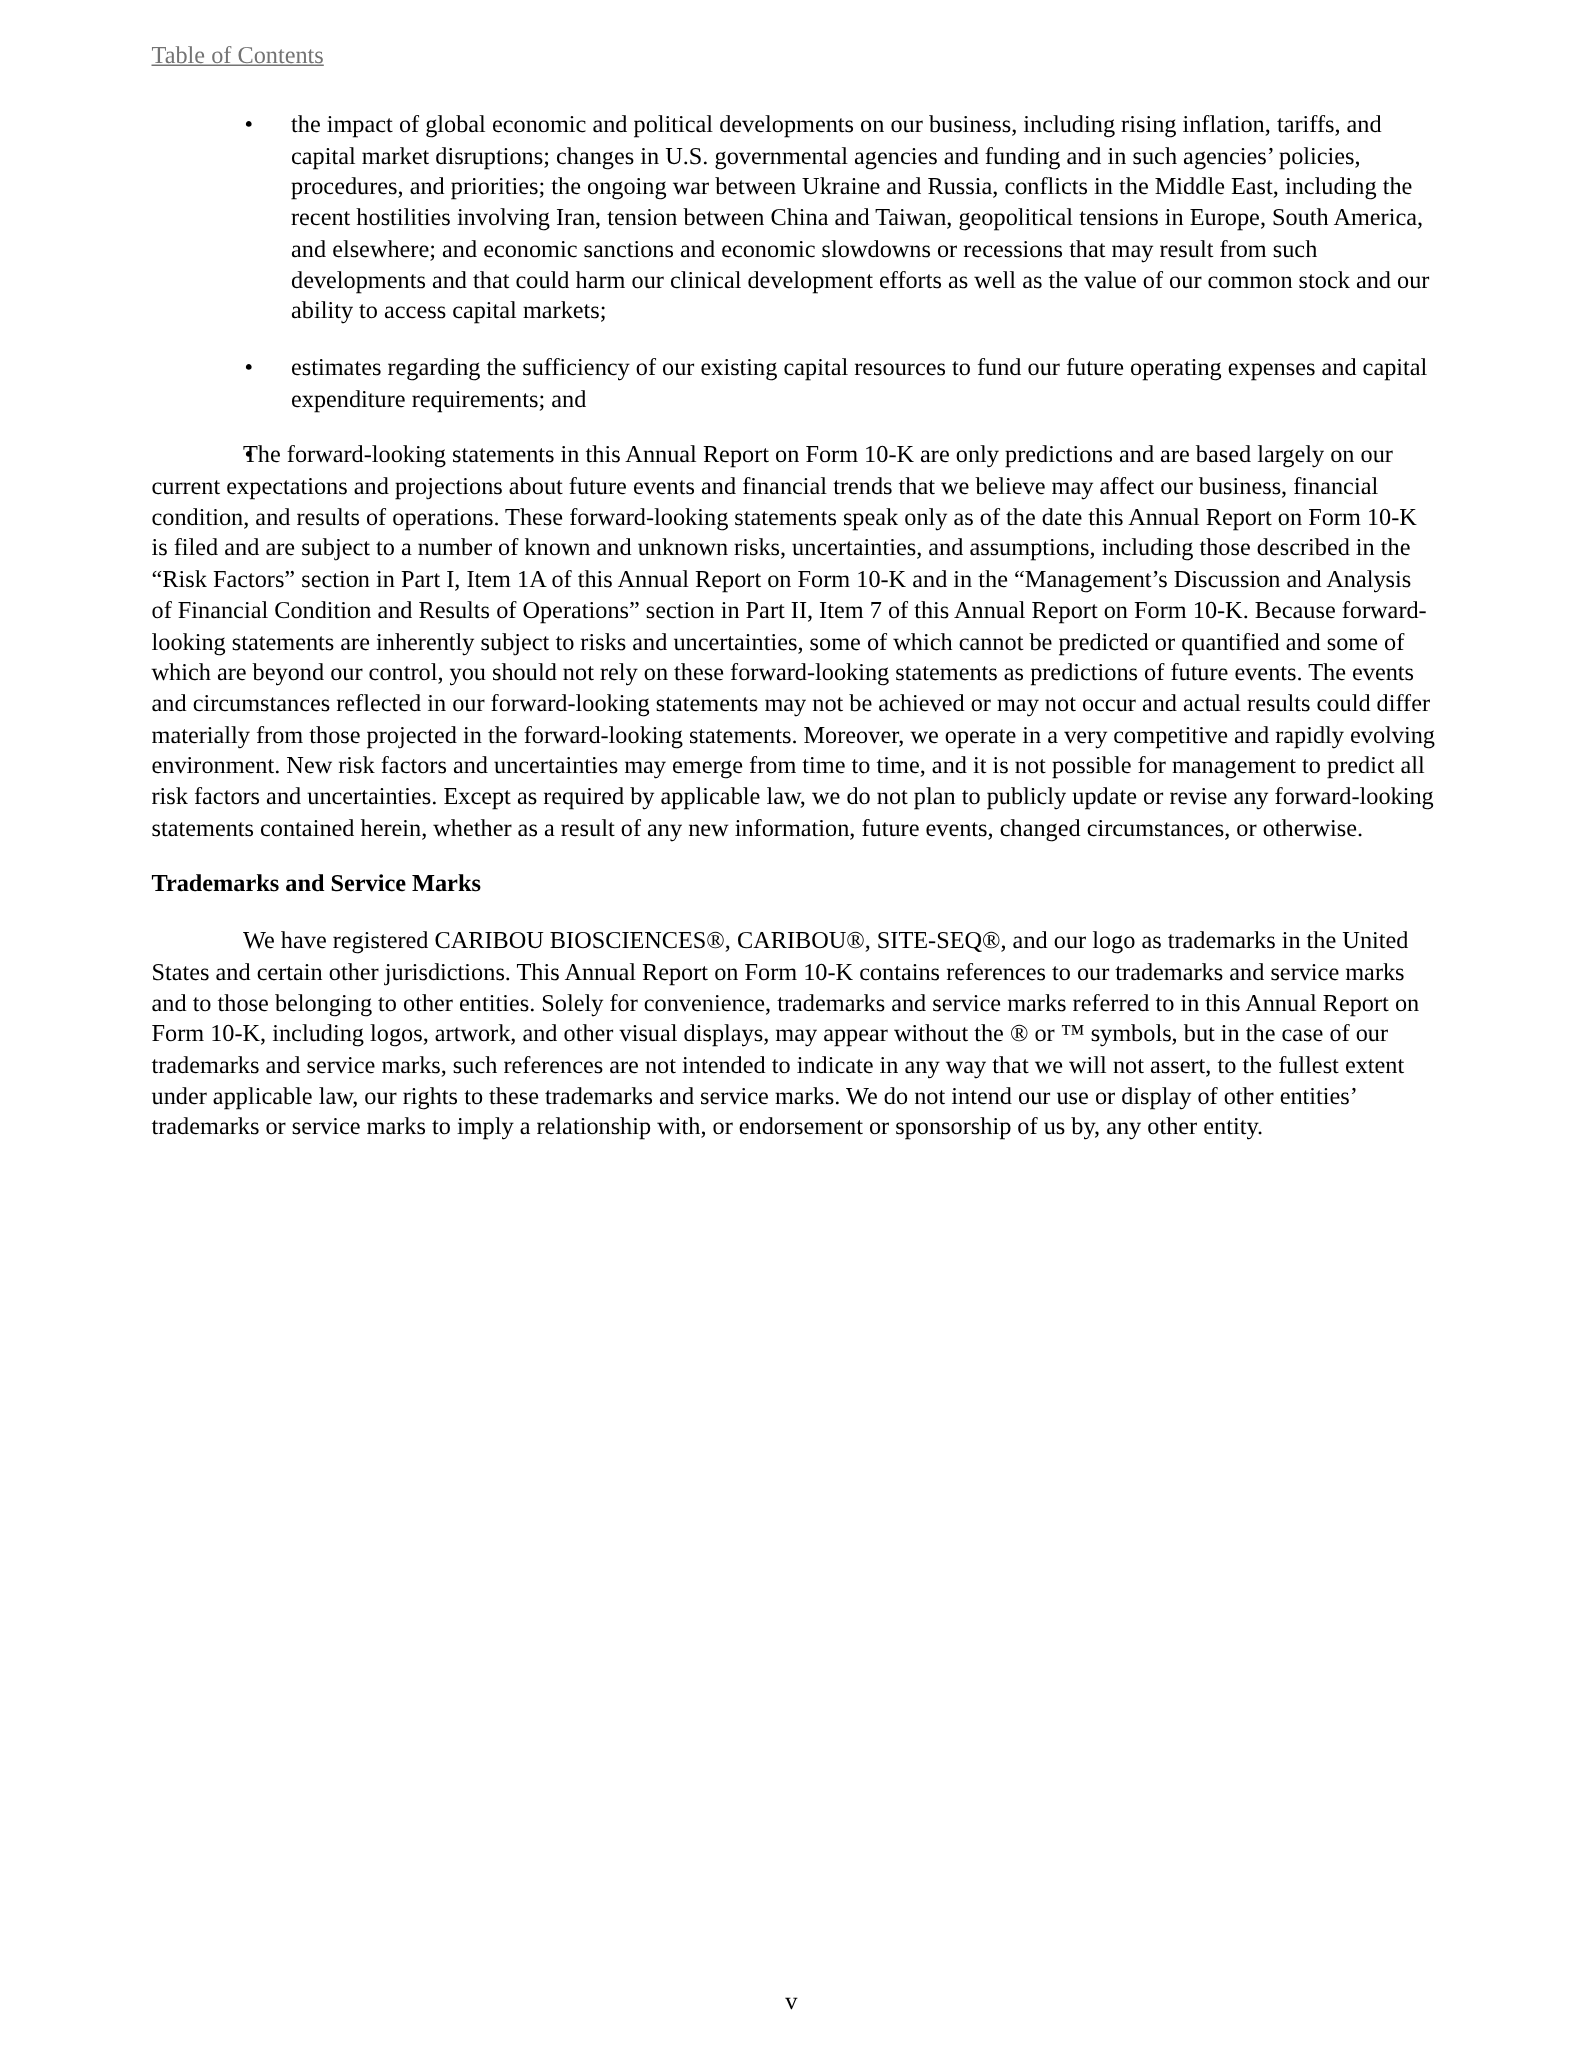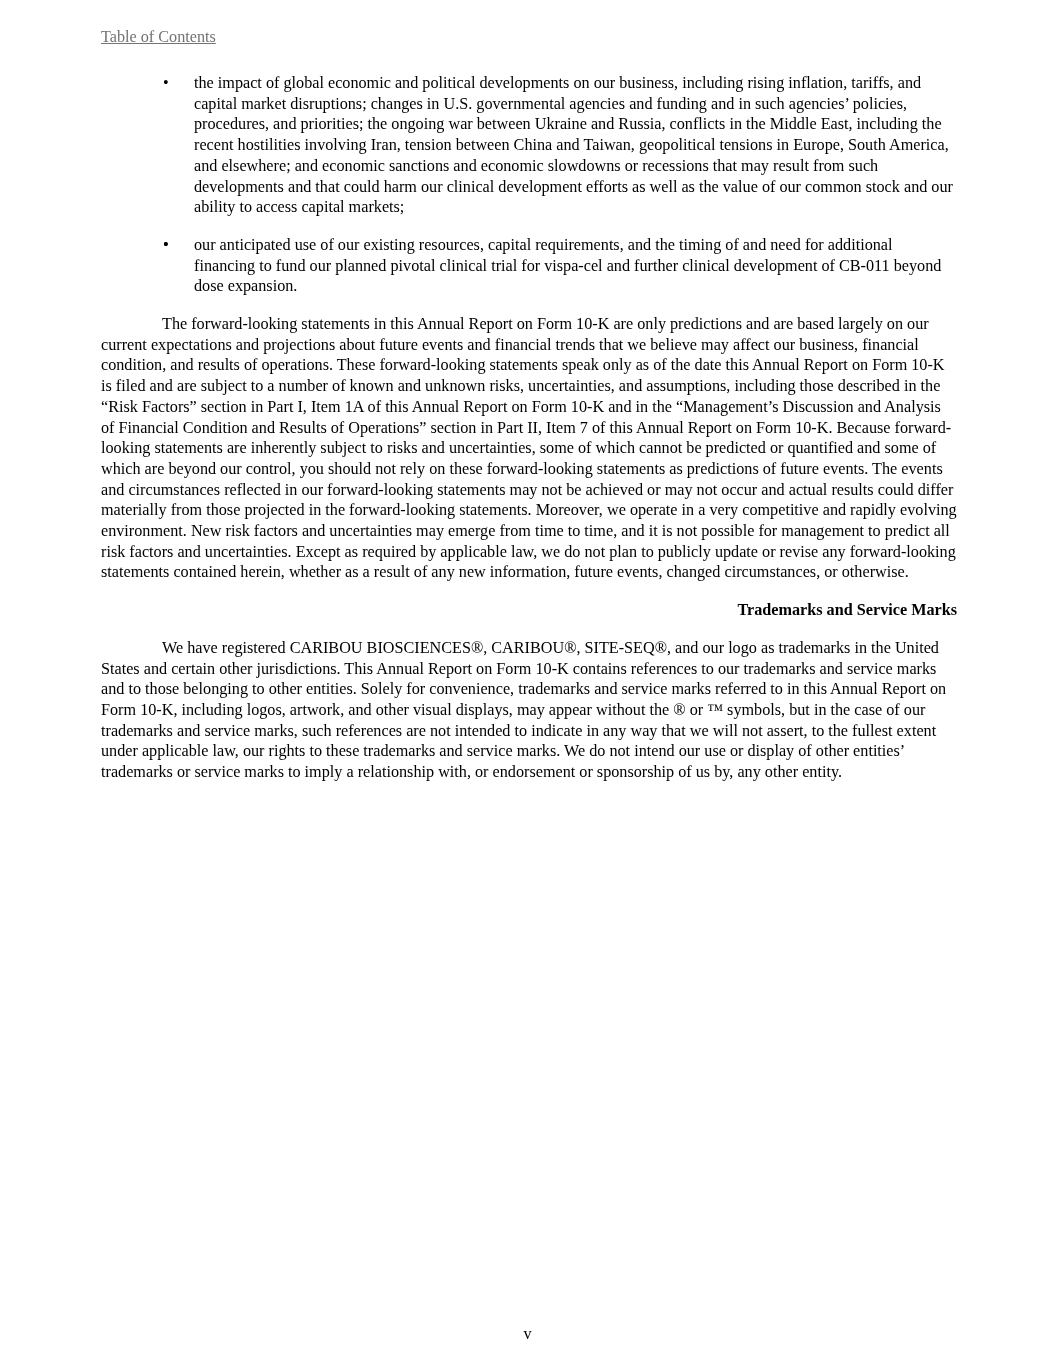--- a/index.html
+++ b/index.html
@@ -41,21 +41,20 @@
       left: 62px;
       top: 0;
     }
     .para {
       margin: 12px 0 17px 0;
       text-indent: 61px;
     }
     .heading {
       font-weight: bold;
       margin: 0 0 17px 0;
-      text-align: right;
     }
     .page-number {
       position: absolute;
       top: 1324px;
       left: 0;
       width: 1055px;
       text-align: center;
     }
   </style>
 </head>
@@ -63,24 +62,24 @@
 
 <a class="toc-link">Table of Contents</a>
 
 <div class="content">
   <div class="bullet-item">
     <span class="bullet">•</span>
     <span>the impact of global economic and political developments on our business, including rising inflation, tariffs, and capital market disruptions; changes in U.S. governmental agencies and funding and in such agencies’ policies, procedures, and priorities; the ongoing war between Ukraine and Russia, conflicts in the Middle East, including the recent hostilities involving Iran, tension between China and Taiwan, geopolitical tensions in Europe, South America, and elsewhere; and economic sanctions and economic slowdowns or recessions that may result from such developments and that could harm our clinical development efforts as well as the value of our common stock and our ability to access capital markets;</span>
   </div>
   <div class="bullet-item">
     <span class="bullet">•</span>
+    <span>estimates regarding the sufficiency of our existing capital resources to fund our future operating expenses and capital expenditure requirements; and</span>
   </div>
   <div class="bullet-item">
     <span class="bullet">•</span>
-    <span>our anticipated use of our existing resources, capital requirements, and the timing of and need for additional financing to fund our planned pivotal clinical trial for vispa-cel and further clinical development of CB-011 beyond dose expansion.</span>
   </div>
 
   <p class="para">The forward-looking statements in this Annual Report on Form 10-K are only predictions and are based largely on our current expectations and projections about future events and financial trends that we believe may affect our business, financial condition, and results of operations. These forward-looking statements speak only as of the date this Annual Report on Form 10-K is filed and are subject to a number of known and unknown risks, uncertainties, and assumptions, including those described in the “Risk Factors” section in Part I, Item 1A of this Annual Report on Form 10-K and in the “Management’s Discussion and Analysis of Financial Condition and Results of Operations” section in Part II, Item 7 of this Annual Report on Form 10-K. Because forward-looking statements are inherently subject to risks and uncertainties, some of which cannot be predicted or quantified and some of which are beyond our control, you should not rely on these forward-looking statements as predictions of future events. The events and circumstances reflected in our forward-looking statements may not be achieved or may not occur and actual results could differ materially from those projected in the forward-looking statements. Moreover, we operate in a very competitive and rapidly evolving environment. New risk factors and uncertainties may emerge from time to time, and it is not possible for management to predict all risk factors and uncertainties. Except as required by applicable law, we do not plan to publicly update or revise any forward-looking statements contained herein, whether as a result of any new information, future events, changed circumstances, or otherwise.</p>
 
   <div class="heading">Trademarks and Service Marks</div>
 
   <p class="para">We have registered CARIBOU BIOSCIENCES®, CARIBOU®, SITE-SEQ®, and our logo as trademarks in the United States and certain other jurisdictions. This Annual Report on Form 10-K contains references to our trademarks and service marks and to those belonging to other entities. Solely for convenience, trademarks and service marks referred to in this Annual Report on Form 10-K, including logos, artwork, and other visual displays, may appear without the ® or ™ symbols, but in the case of our trademarks and service marks, such references are not intended to indicate in any way that we will not assert, to the fullest extent under applicable law, our rights to these trademarks and service marks. We do not intend our use or display of other entities’ trademarks or service marks to imply a relationship with, or endorsement or sponsorship of us by, any other entity.</p>
 </div>
 
 <div class="page-number">v</div>

